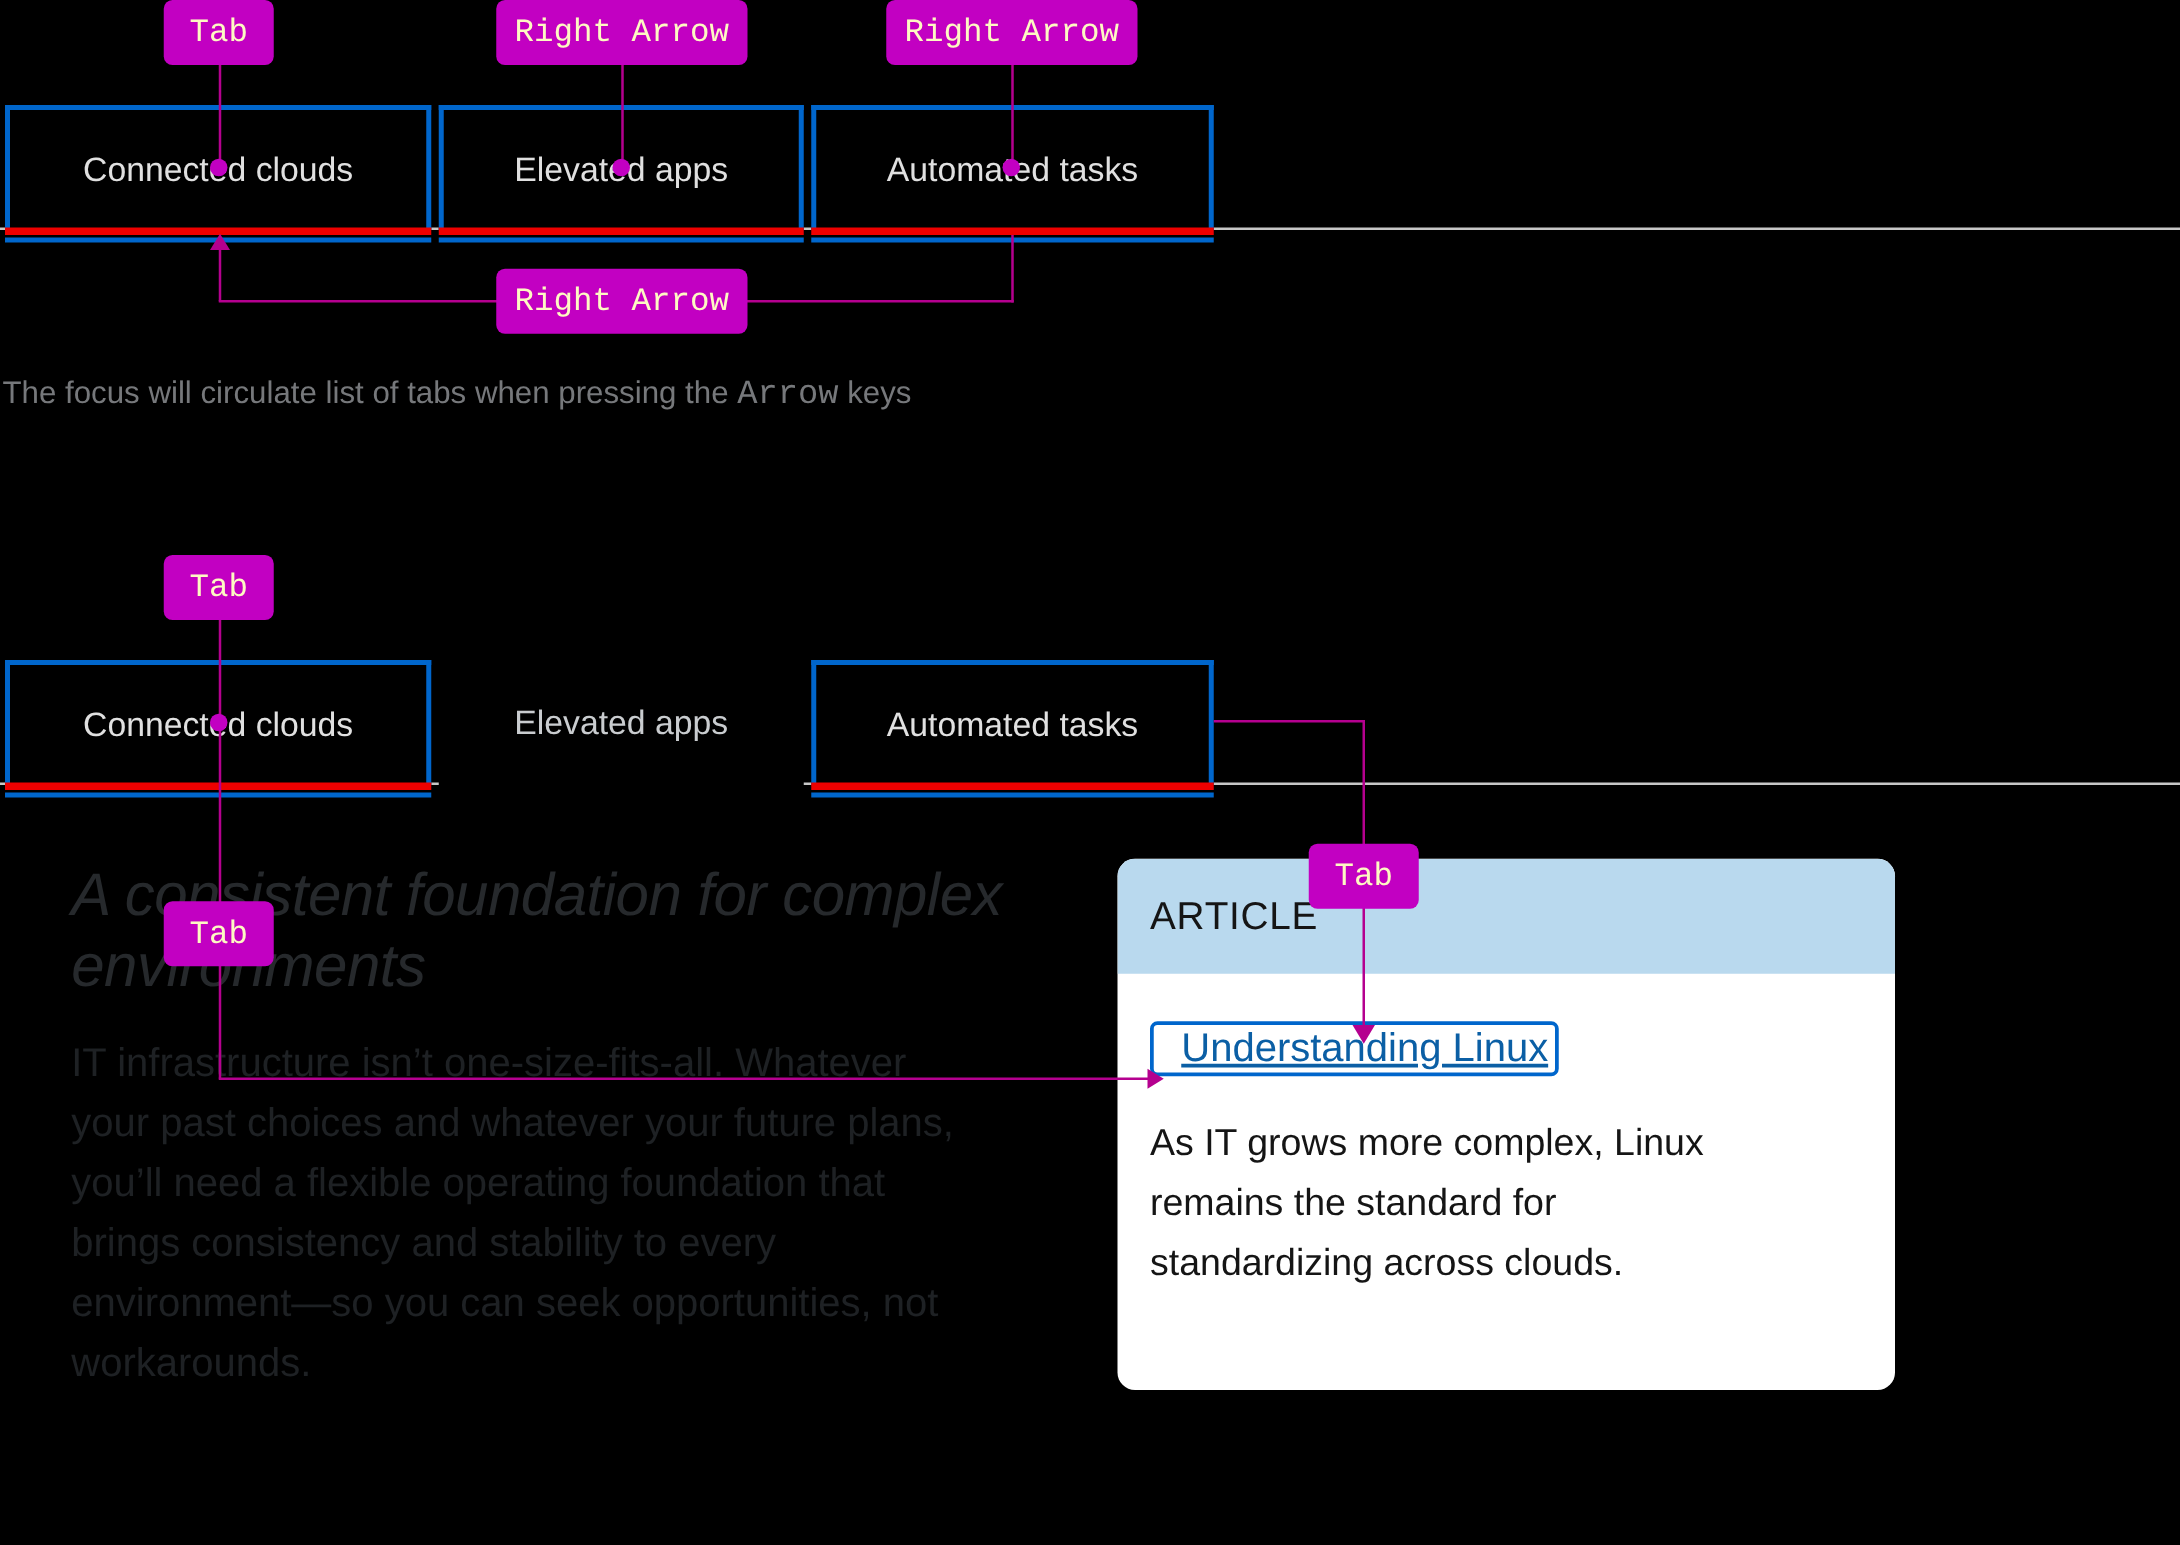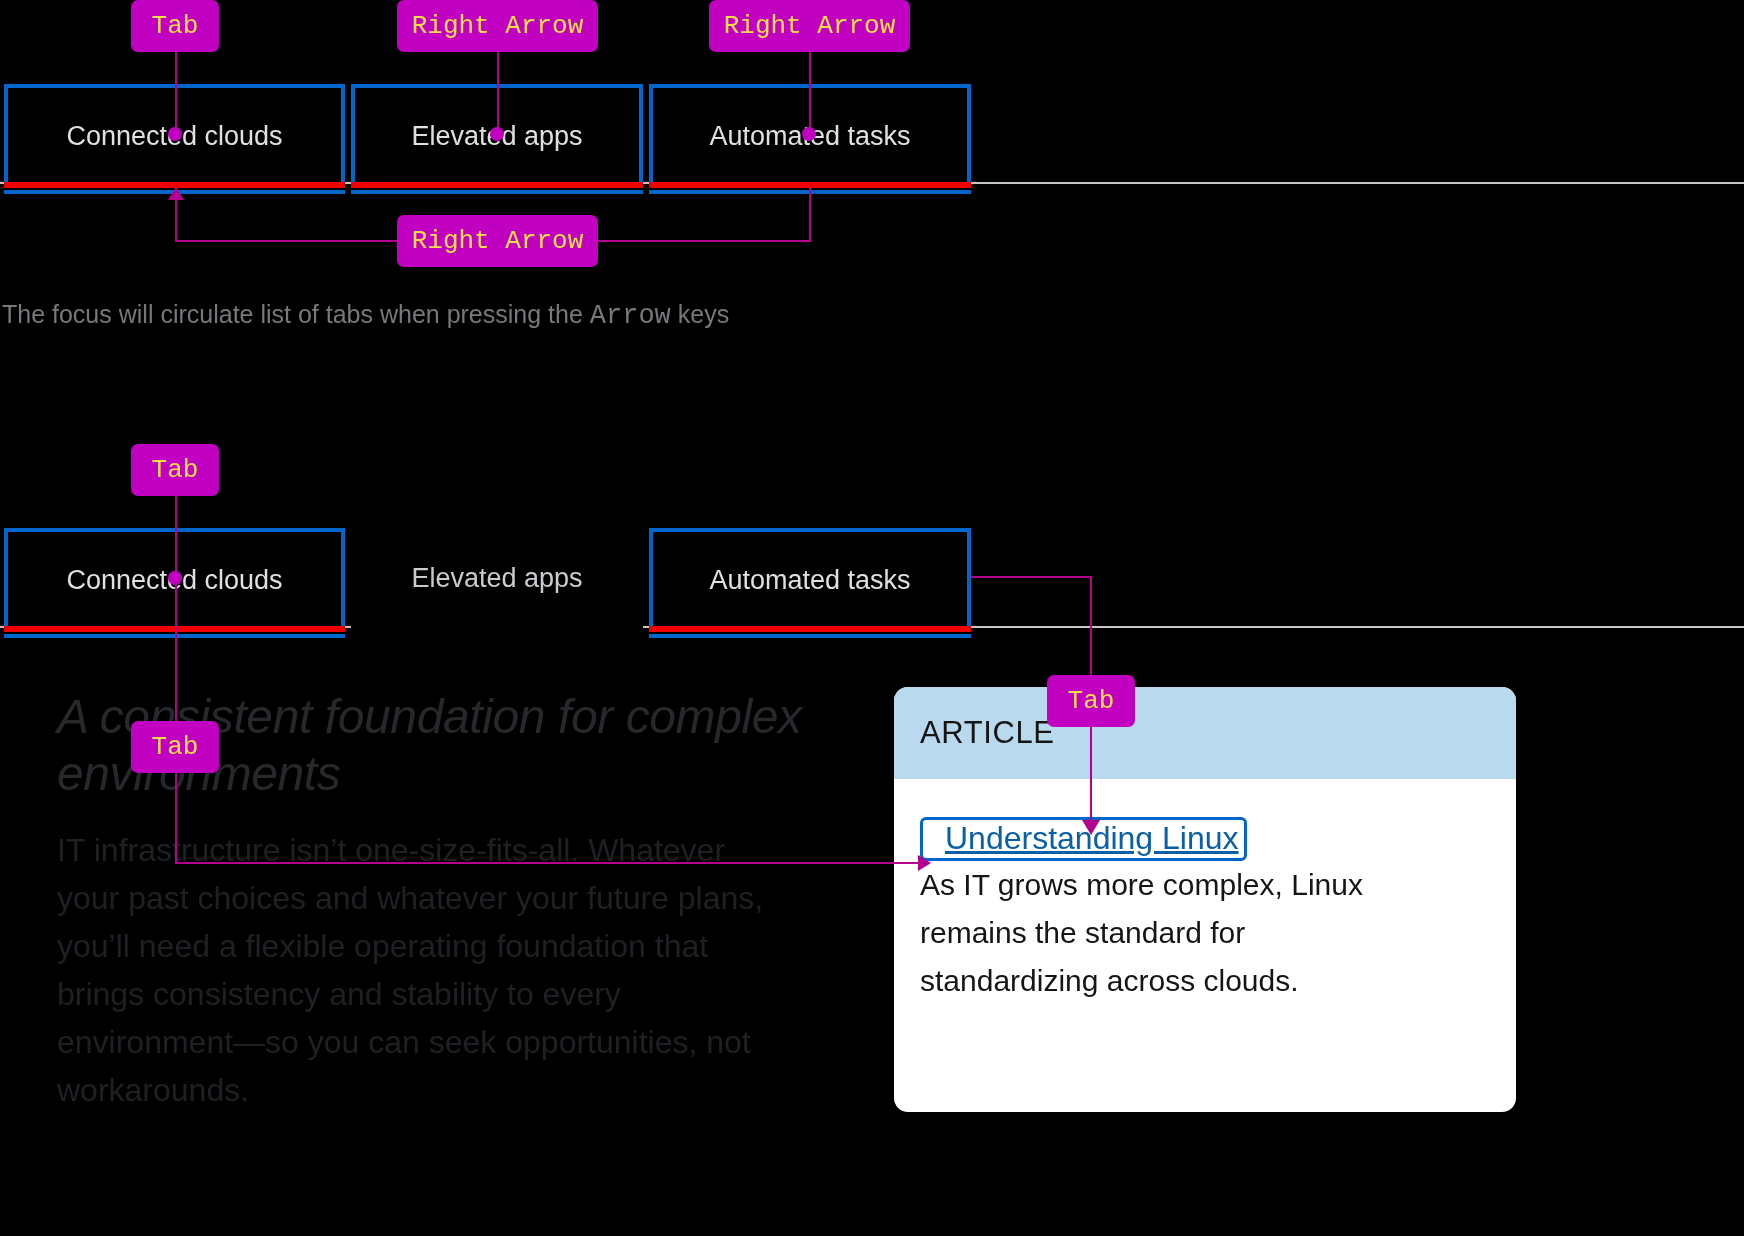--- a/index.html
+++ b/index.html
@@ -6,21 +6,21 @@
   body{
     width:1744px;height:1236px;position:relative;overflow:hidden;
     font-family:"Liberation Sans",sans-serif;
     -webkit-font-smoothing:antialiased;
   }
 
   
   .key{
     position:absolute;
     background:#C200C2;
-    color:#fde047;
+    color:#fef9c3;
     font-family:"Liberation Mono","DejaVu Sans Mono",monospace;
     font-size:26px;
     border-radius:7px;
     display:flex;align-items:center;justify-content:center;
     white-space:nowrap;
     z-index:40;
     letter-spacing:0px;
   }
 
   
@@ -120,20 +120,21 @@
     font-size:32px;
     border:3px solid #0066CC;
     border-radius:6px;
     padding:2px 5px 4px 22px;
     line-height:1.0;
   }
   .card-text{
     color:#151515;
     font-size:30px;
     line-height:48px;
+    margin-top:30px;
     width:470px;
   }
 </style>
 </head>
 <body>
 
 <div class="baseline" style="left:0;top:182px;width:1744px;"></div>
 
 <div class="tab focus active" style="left:4px;top:84px;width:341px;">
   <span>Connected clouds</span>

